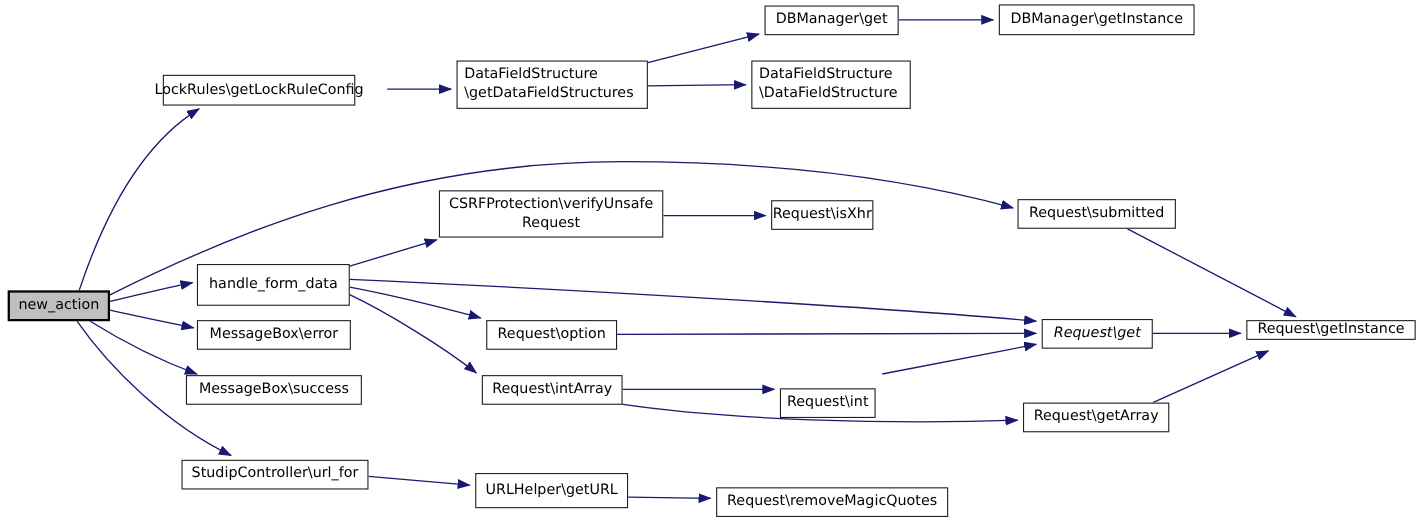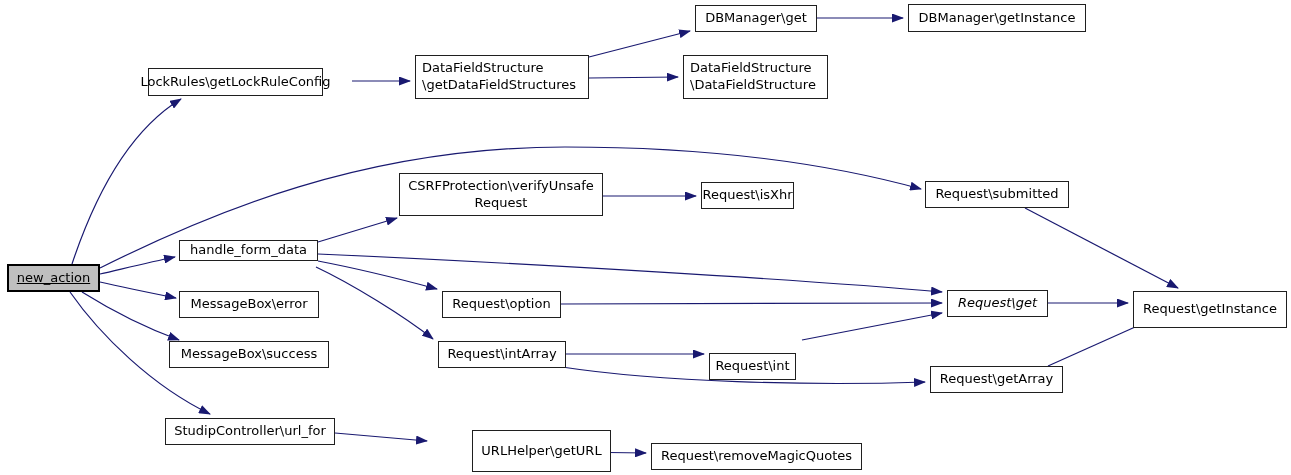--- a/index.html
+++ b/index.html
@@ -86,38 +86,38 @@
         <path d="M 802 340 L 942 313" class="edge" marker-end="url(#arrow)"></path>
         <path d="M 562 367 C 660 382 810 386 925 382" class="edge" marker-end="url(#arrow)"></path>
         <path d="M 1048 303 L 1128 303" class="edge" marker-end="url(#arrow)"></path>
         <path d="M 1025 208 L 1178 288" class="edge" marker-end="url(#arrow)"></path>
         <path d="M 1048 366 L 1153 319" class="edge" marker-end="url(#arrow)"></path>
         <path d="M 335 433 L 427 441" class="edge" marker-end="url(#arrow)"></path>
         <path d="M 571 452 L 646 453" class="edge" marker-end="url(#arrow)"></path>
       </g>
   </svg>
   <div id="node-layer">
-      <div class="node node--current" style="left: 7px; top: 264px; width: 93px; height: 28px; text-decoration: underline;">new_action</div>
+      <div class="node node--current" style="left: 7px; top: 264px; width: 93px; height: 28px;">new_action</div>
       <div class="node" style="left: 148px; top: 68px; width: 175px; height: 28px;">LockRules\getLockRuleConfig</div>
       <div class="node node--left" style="left: 415px; top: 55px; width: 174px; height: 44px;">DataFieldStructure
 \getDataFieldStructures</div>
       <div class="node" style="left: 695px; top: 5px; width: 122px; height: 27px;">DBManager\get</div>
       <div class="node" style="left: 908px; top: 4px; width: 178px; height: 28px;">DBManager\getInstance</div>
       <div class="node node--left" style="left: 683px; top: 55px; width: 145px; height: 44px;">DataFieldStructure
 \DataFieldStructure</div>
       <div class="node" style="left: 399px; top: 173px; width: 204px; height: 43px;">CSRFProtection\verifyUnsafe
 Request</div>
       <div class="node" style="left: 701px; top: 182px; width: 93px; height: 27px;">Request\isXhr</div>
       <div class="node" style="left: 925px; top: 181px; width: 144px; height: 27px;">Request\submitted</div>
-      <div class="node" style="left: 179px; top: 240px; width: 139px; height: 21px;">handle_form_data</div>
+      <div class="node" style="left: 179px; top: 240px; width: 139px; height: 38px;">handle_form_data</div>
       <div class="node" style="left: 179px; top: 291px; width: 140px; height: 27px;">MessageBox\error</div>
       <div class="node" style="left: 169px; top: 341px; width: 160px; height: 27px;">MessageBox\success</div>
       <div class="node" style="left: 442px; top: 291px; width: 119px; height: 27px;">Request\option</div>
       <div class="node" style="left: 438px; top: 341px; width: 128px; height: 27px;">Request\intArray</div>
       <div class="node" style="left: 709px; top: 341px; width: 87px; height: 27px; margin-top: 12px;">Request\int</div>
       <div class="node" style="left: 947px; top: 290px; width: 101px; height: 27px; font-style: italic;">Request\get</div>
-      <div class="node" style="left: 1133px; top: 291px; width: 154px; height: 37px;">Request\getInstance</div>
+      <div class="node" style="left: 1133px; top: 291px; width: 154px; height: 18px;">Request\getInstance</div>
       <div class="node" style="left: 930px; top: 366px; width: 133px; height: 27px;">Request\getArray</div>
       <div class="node" style="left: 165px; top: 418px; width: 170px; height: 27px;">StudipController\url_for</div>
-      <div class="node" style="left: 432px; top: 430px; width: 139px; height: 42px; margin-left: 40px;">URLHelper\getURL</div>
+      <div class="node" style="left: 432px; top: 430px; width: 139px; height: 32px;">URLHelper\getURL</div>
       <div class="node" style="left: 651px; top: 443px; width: 211px; height: 27px;">Request\removeMagicQuotes</div>
     </div>
 </div>
 
 </body></html>

